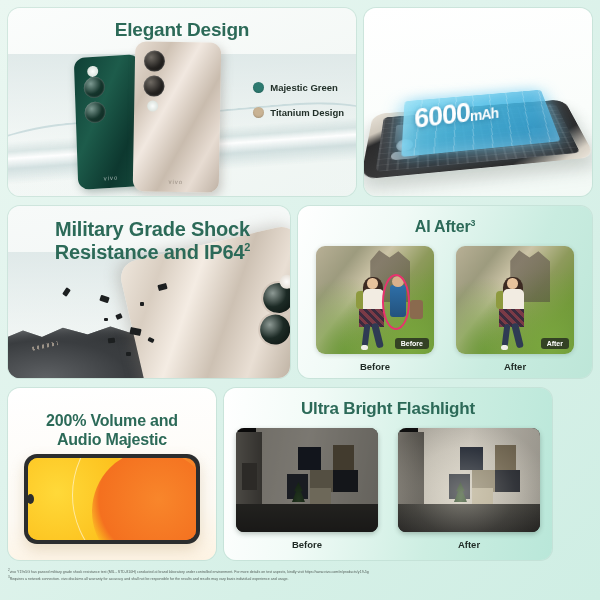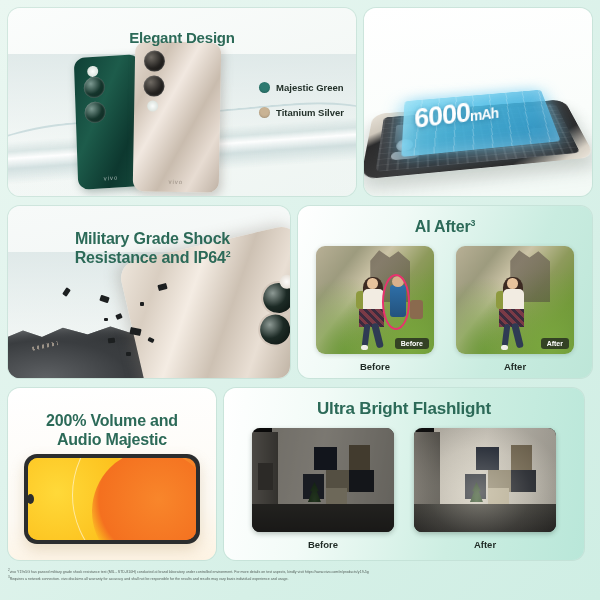--- a/index.html
+++ b/index.html
@@ -26,21 +26,21 @@
     font-weight: bold;
     color: #2c6a58;
     line-height: 1.16;
     letter-spacing: -.2px;
   }
   .title sup { font-size: 55%; vertical-align: super; }
 
   
   #p-design { left: 8px; top: 8px; width: 348px; height: 188px;
     background: linear-gradient(160deg,#fbfdfc 0%,#f4f8f6 55%,#eef5f2 100%); }
-  #p-design .title { font-size: 15px; padding-top: 21px; }
+  #p-design .title { font-size: 19px; padding-top: 11px; }
   .swirl { position: absolute; left: -6%; bottom: 8%; width: 112%; height: 46%;
     background: linear-gradient(to bottom, rgba(255,255,255,0) 40%, rgba(196,214,214,.55) 52%, rgba(255,255,255,.9) 60%, rgba(170,195,198,.45) 72%, rgba(255,255,255,0) 90%);
     transform: rotate(-4deg); filter: blur(.4px); }
   .swirl2 { position: absolute; left: -10%; bottom: 14%; width: 120%; height: 30%;
     border-top: 2px solid rgba(180,205,208,.6); border-radius: 50%/100%;
     transform: rotate(-5deg); }
   .phones { position: absolute; left: 60px; bottom: 6px; width: 190px; height: 150px; }
   .ph { position: absolute; border-radius: 11px; }
   .ph.green { left: 8px; bottom: 2px; width: 66px; height: 132px;
     background: linear-gradient(115deg,#0f3f35 0%,#1d5c4b 38%,#0d382f 72%,#164b3e 100%);
@@ -97,21 +97,21 @@
     background: repeating-linear-gradient(96deg, rgba(255,255,255,.22) 0 1px, rgba(255,255,255,0) 1px 18px); }
   .bat-text { position: absolute; left: 50px; bottom: 62px; z-index: 5;
     color: #fff; font-weight: bold; font-size: 27px; letter-spacing: -1px;
     transform: rotate(-7deg) skewX(-6deg);
     text-shadow: 0 1px 5px rgba(20,90,130,.5); white-space: nowrap; }
   .bat-text .unit { font-size: 14px; }
 
   
   #p-military { left: 8px; top: 206px; width: 282px; height: 172px;
     background: linear-gradient(170deg,#f7faf9 0%,#eef3f1 100%); }
-  #p-military .title { font-size: 16px; padding-top: 24px; margin-left: 7px; }
+  #p-military .title { font-size: 20px; padding-top: 12px; margin-left: 7px; }
   .rock { position: absolute; left: -4px; bottom: 0; width: 190px; height: 66px;
     background:
       radial-gradient(ellipse at 22% 100%, #5e6164 0%, #3a3d40 40%, rgba(58,61,64,0) 72%),
       radial-gradient(ellipse at 62% 110%, #4b4e51 0%, #2e3133 45%, rgba(46,49,51,0) 75%),
       linear-gradient(to top, #3b3e41 0%, #4d5053 45%, rgba(90,95,98,0) 100%);
     clip-path: polygon(0 40%,10% 28%,20% 38%,31% 24%,44% 34%,56% 22%,68% 33%,80% 26%,92% 36%,100% 30%,100% 100%,0 100%); }
   .sky { position: absolute; left: 0; right: 0; top: 46px; bottom: 0;
     background: linear-gradient(to bottom, rgba(216,228,228,.75), rgba(240,246,244,.2) 70%); z-index: 0; }
   .mil-phone { position: absolute; right: -24px; bottom: -14px; width: 182px; height: 150px;
     border-radius: 18px;
@@ -190,21 +190,21 @@
     border-radius:50%; background: radial-gradient(circle at 40% 45%, #ffd939 0%, #fcc01c 60%, rgba(252,192,28,0) 72%); }
   .aud-screen::after { content:""; position:absolute; right:-10%; bottom:-40%; width:72%; height:150%;
     border-radius:50%; background: radial-gradient(circle at 55% 40%, #f8862b 0%, #f4701f 60%, rgba(244,112,31,0) 74%); }
   .arc { position: absolute; border: 1.4px solid rgba(255,255,255,.55); border-radius: 50%; }
   .a1 { left: 26%; top: -70%; width: 120%; height: 230%; }
   .a2 { left: 48%; top: -40%; width: 110%; height: 190%; }
   .notch { position: absolute; left: 3px; top: 50%; margin-top: -5px; width: 7px; height: 10px;
     background: #2b2d2e; border-radius: 50%; z-index: 4; }
 
   
-  #p-flash { left: 224px; top: 388px; width: 360px; height: 172px;
+  #p-flash { left: 224px; top: 388px; width: 328px; height: 172px;
     background: linear-gradient(100deg,#ffffff 0%,#f2fbf7 26%,#cdeee2 64%,#b9e7d9 100%); }
   #p-flash .title { font-size: 17px; padding-top: 11px; }
   #p-flash .cmp { top: 40px; gap: 20px; }
   #p-flash .cmp-item { width: 142px; }
   #p-flash .cmp-img { width: 142px; height: 104px; border-radius: 8px;
     background: #111; box-shadow: 0 2px 5px rgba(40,60,50,.3); }
   .room { position: absolute; inset: 0; overflow: hidden; }
   .wall-back { position: absolute; left: 14%; top: 0; right: 0; bottom: 26%;
     background: linear-gradient(100deg,#bdb8ad 0%,#cdc8bd 40%,#a8a49a 100%); }
   .wall-left { position: absolute; left: 0; top: 4%; width: 18%; bottom: 18%;
@@ -255,21 +255,21 @@
       </div>
     </div>
 
     <div class="legend">
       <div class="legend-row">
         <span class="dot" style="background:#2d7a70"></span>
         <span class="legend-label">Majestic Green</span>
       </div>
       <div class="legend-row">
         <span class="dot" style="background:#c9b394"></span>
-        <span class="legend-label">Titanium Silver</span>
+        <span class="legend-label">Titanium Design</span>
       </div>
     </div>
   </div>
 
   <div class="panel" id="p-battery">
     <div class="bat-stage">
       <div class="bat-phone">
         <div class="bat-inner">
           <div class="chip c1"></div>
           <div class="chip c2"></div>

